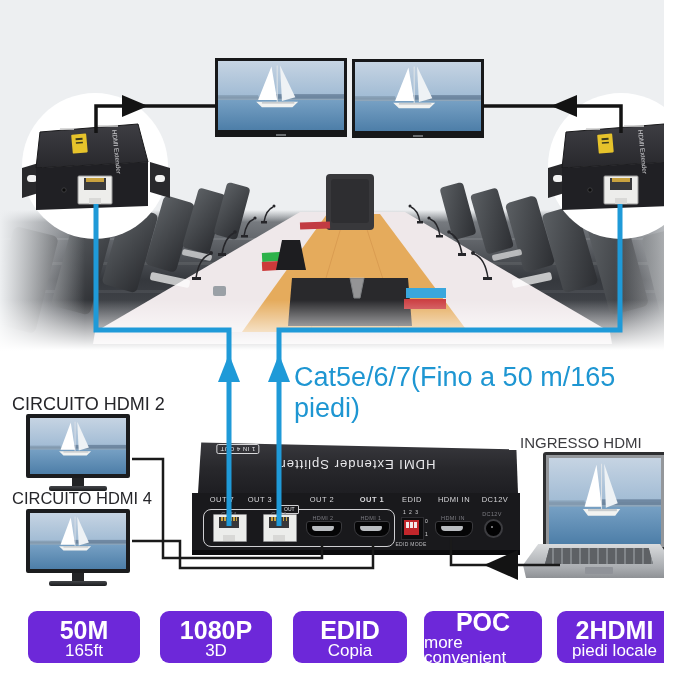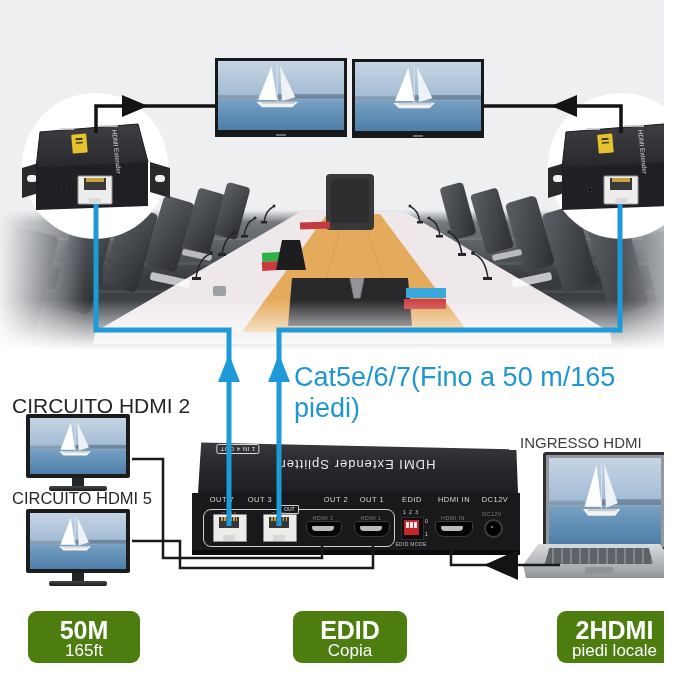--- a/index.html
+++ b/index.html
@@ -19,38 +19,38 @@
   .screen-img{position:absolute;inset:0;width:100%;height:100%;}
   
   .monitor{position:absolute;width:104px;}
   .monitor.m2{left:26px;top:414px;} .monitor.m1{left:26px;top:509px;}
   .monitor .scr{position:relative;width:96px;height:56px;border:4px solid #1b1c1e;border-radius:2px;background:#000;}
   .monitor .neck{width:12px;height:8px;margin:0 auto;background:#232426;}
   .monitor .base{width:58px;height:5px;margin:0 auto;border-radius:2px;
                  background:linear-gradient(#44464a,#1b1c1e);}
   
   .lbl{position:absolute;color:#26262a;}
-  .lbl.circ2{left:12px;top:394px;font-size:21px;}
+  .lbl.circ2{left:12px;top:394px;font-size:18px;}
   .lbl.circ1{left:12px;top:489px;font-size:16.5px;}
   .lbl.ingresso{left:520px;top:434px;width:162px;text-align:left;font-size:15px;color:#3c3c40;}
   .lbl.cat{left:294px;top:362px;font-size:27px;color:#1e96d2;}
   
   .splitter{position:absolute;left:188px;top:433px;width:336px;height:126px;}
   .sp-top{position:absolute;left:10px;top:4px;width:320px;height:56px;
           background:linear-gradient(180deg,#3c3c41 0%,#28282c 55%,#1e1e22 100%);
           clip-path:polygon(1% 10%,99.5% 22%,100% 100%,0 100%);}
   .sp-title{position:absolute;inset:0;display:flex;align-items:center;justify-content:center;
             color:#e9e9ec;font-size:13px;letter-spacing:1px;transform:rotate(180deg);}
   .sp-minibadge{position:absolute;left:18px;top:7px;border:1px solid #d8d8da;border-radius:2px;
             color:#e5e5e8;font-size:6px;padding:1px 3px;transform:rotate(180deg);letter-spacing:.5px;}
   .sp-front{position:absolute;left:4px;top:60px;width:328px;height:57px;background:#19191c;
             border-bottom:5px solid #0b0b0d;}
   .pl{position:absolute;top:2px;transform:translateX(-50%);color:#d9d9dc;font-size:7.5px;letter-spacing:.5px;white-space:nowrap;}
-  .pl:nth-of-type(1){left:30px;} .pl:nth-of-type(2){left:68px;} .pl:nth-of-type(3){left:144px;}
-  .pl:nth-of-type(4){left:180px;} .pl:nth-of-type(5){left:220px;} .pl:nth-of-type(6){left:262px;}
+  .pl:nth-of-type(1){left:30px;} .pl:nth-of-type(2){left:68px;} .pl:nth-of-type(3){left:130px;}
+  .pl:nth-of-type(4){left:180px;font-weight:bold;} .pl:nth-of-type(5){left:220px;} .pl:nth-of-type(6){left:262px;}
   .pl:nth-of-type(7){left:303px;}
   .sub{position:absolute;transform:translateX(-50%);color:#7c7c82;font-size:5.5px;letter-spacing:.4px;white-space:nowrap;}
   .outline{position:absolute;left:11px;top:16px;width:190px;height:36px;border:1px solid #cfcfd2;border-radius:8px;}
   .outbadge{position:absolute;left:88px;top:12px;background:#19191c;border:1px solid #cfcfd2;
             color:#e3e3e6;font-size:5px;padding:0 3px;line-height:7px;border-radius:1px;}
   .rj45{position:absolute;top:21px;width:32px;height:26px;background:#ecedeb;border:1px solid #8e8e90;border-radius:1px;}
   .rj45.p4{left:21px;} .rj45.p3{left:71px;}
   .rj45 .slot{position:absolute;left:5px;top:2px;width:20px;height:11px;background:#37373a;}
   .rj45 .pins{position:absolute;left:7px;top:2px;width:16px;height:4px;
      background:repeating-linear-gradient(90deg,#c9a23f 0 1.5px,#37373a 1.5px 3px);}
@@ -77,21 +77,21 @@
   .lap-scr .view{position:relative;width:100%;height:100%;overflow:hidden;background:#000;}
   .lap-base{position:absolute;left:0;top:94px;width:152px;height:34px;
             background:linear-gradient(#d9dbdd,#a9acb0 70%,#8e9195);
             clip-path:polygon(10% 0,90% 0,100% 62%,98% 100%,2% 100%,0 62%);}
   .lap-kbd{position:absolute;left:22px;top:4px;width:108px;height:16px;
            background:repeating-linear-gradient(90deg,#5e6165 0 7px,#82868a 7px 9px),
                       repeating-linear-gradient(0deg,#5e6165 0 4px,#82868a 4px 5px);
            clip-path:polygon(4% 0,96% 0,100% 100%,0 100%);}
   .lap-pad{position:absolute;left:62px;top:23px;width:28px;height:7px;background:#909399;border-radius:1px;}
   
-  .fbadge{position:absolute;top:611px;height:52px;border-radius:9px;background:#4d7c0f;color:#fff;
+  .fbadge{position:absolute;top:611px;height:52px;border-radius:9px;background:#6d28d9;color:#fff;
           display:flex;flex-direction:column;align-items:center;justify-content:center;}
   .fbadge .t{font-size:25px;font-weight:bold;line-height:26px;}
   .fbadge .s{font-size:17px;line-height:15px;}
   .fbadge.b1{left:28px;width:112px;} .fbadge.b2{left:160px;width:112px;}
   .fbadge.b3{left:293px;width:114px;} .fbadge.b4{left:424px;width:118px;}
   .fbadge.b5{left:557px;width:115px;}
   
   .layer{position:absolute;pointer-events:none;}
 </style>
 </head>
@@ -299,21 +299,21 @@
       <rect x="58" y="58" width="34" height="28" rx="1" fill="#ededeb" stroke="#9a9a9a"></rect>
       <rect x="64" y="60" width="22" height="12" fill="#3a3a3c"></rect>
       <rect x="66" y="60" width="18" height="4" fill="#c9a23f"></rect>
       <rect x="69" y="80" width="12" height="6" fill="#d9d9d7"></rect>
     </g>
     <circle cx="44" cy="72" r="2.2" fill="#0c0c0c" stroke="#3c3c3f"></circle>
   </svg>
 
   <div class="lbl cat">Cat5e/6/7(Fino a 50 m/165 piedi)</div>
   <div class="lbl circ2">CIRCUITO HDMI 2</div>
-  <div class="lbl circ1">CIRCUITO HDMI 5</div>
+  <div class="lbl circ1">CIRCUITO HDMI 4</div>
   <div class="lbl ingresso">INGRESSO HDMI</div>
 
   <div class="monitor m2">
     <div class="scr">
         <svg class="screen-img" viewBox="0 0 132 76" preserveAspectRatio="none">
           <use href="#boatscene"></use>
         </svg>
       </div>
     <div class="neck"></div>
     <div class="base"></div>
@@ -415,22 +415,30 @@
       <polyline points="620,204 620,330 279,330 279,526"></polyline>
     </g>
     <polygon points="229,354 218,382 240,382" fill="#1f9ad8"></polygon>
     <polygon points="279,354 268,382 290,382" fill="#1f9ad8"></polygon>
   </svg>
 
   <div class="fbadge b1">
     <div class="t">50M</div>
     <div class="s">165ft</div>
   </div>
+  <div class="fbadge b2">
+    <div class="t">1080P</div>
+    <div class="s">3D</div>
+  </div>
   <div class="fbadge b3">
     <div class="t">EDID</div>
     <div class="s">Copia</div>
   </div>
+  <div class="fbadge b4">
+    <div class="t">POC</div>
+    <div class="s">more convenient</div>
+  </div>
   <div class="fbadge b5">
     <div class="t">2HDMI</div>
     <div class="s">piedi locale</div>
   </div>
 
 </div>
 
 </body></html>

